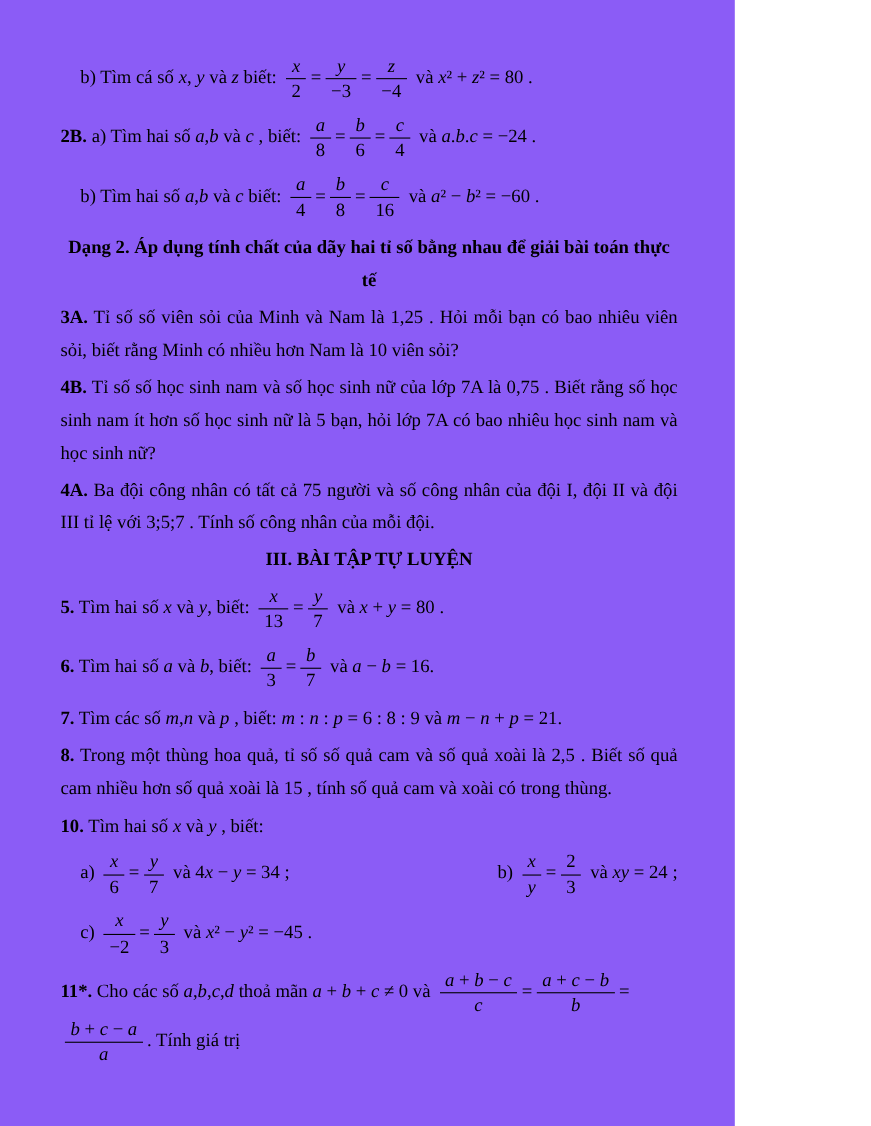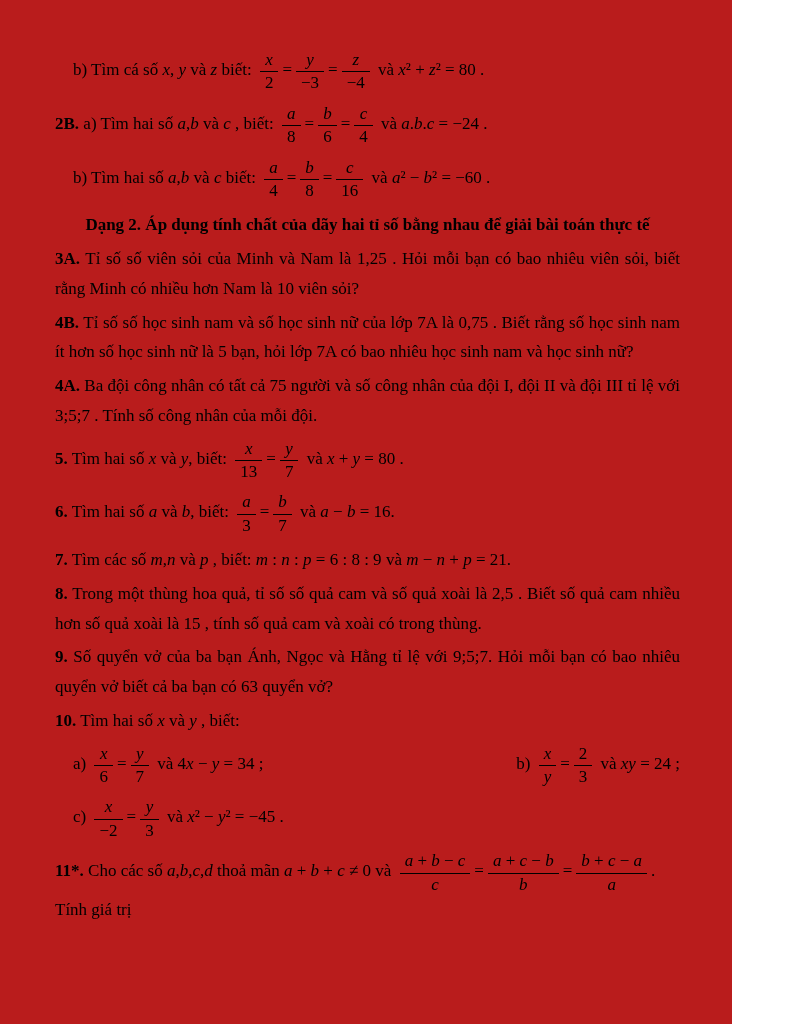--- a/index.html
+++ b/index.html
@@ -1,21 +1,21 @@
 <!DOCTYPE html>
 <html><head>
 <meta charset="utf-8">
 <style>
   html,body{margin:0;padding:0;}
   body{
     width:792px;height:1024px;background:#ffffff;color:#000;
     font-family:"Liberation Serif","DejaVu Serif",serif;
     font-size:17px;
   }
-  .page{box-sizing:border-box;width:732px;height:1024px;padding:42px 52px 10px 55px;overflow:hidden;background:#b91c1c;}
+  .page{box-sizing:border-box;width:668px;height:1024px;padding:42px 52px 10px 55px;overflow:hidden;background:#8b5cf6;}
   .line{margin:0 0 4px 0;line-height:1.75;text-align:justify;}
   .line.heading{font-weight:700;text-align:center;margin:2px 0 4px;}
   .line.frac-line{margin:7px 0 9px;text-align:left;}
   .indent1{padding-left:18px;}
   .cols{display:flex;justify-content:space-between;align-items:center;}
   .cols .col{white-space:nowrap;}
   .seg-b{font-weight:700;}
   .seg-rm,.seg-m{font-weight:400;}
   i{font-style:italic;}
   .frac{display:inline-block;vertical-align:middle;text-align:center;margin:0 4px;line-height:1.2;}
@@ -27,25 +27,25 @@
 
 <div class="page">
   <div>
       <p class="line indent1 frac-line"><span class="seg-rm">b) Tìm cá số </span><span class="seg-m"><i>x</i>, <i>y</i></span><span class="seg-rm"> và </span><span class="seg-m"><i>z</i></span><span class="seg-rm"> biết: </span><span class="frac"><span class="num"><i>x</i></span><span class="den">2</span></span><span class="seg-m">=</span><span class="frac"><span class="num"><i>y</i></span><span class="den">−3</span></span><span class="seg-m">=</span><span class="frac"><span class="num"><i>z</i></span><span class="den">−4</span></span><span class="seg-rm"> và </span><span class="seg-m"><i>x</i>² + <i>z</i>² = 80</span><span class="seg-rm"> .</span></p>
       <p class="line frac-line"><span class="seg-b">2B.</span><span class="seg-rm"> a) Tìm hai số </span><span class="seg-m"><i>a</i>,<i>b</i></span><span class="seg-rm"> và </span><span class="seg-m"><i>c</i></span><span class="seg-rm"> , biết: </span><span class="frac"><span class="num"><i>a</i></span><span class="den">8</span></span><span class="seg-m">=</span><span class="frac"><span class="num"><i>b</i></span><span class="den">6</span></span><span class="seg-m">=</span><span class="frac"><span class="num"><i>c</i></span><span class="den">4</span></span><span class="seg-rm"> và </span><span class="seg-m"><i>a</i>.<i>b</i>.<i>c</i> = −24</span><span class="seg-rm"> .</span></p>
       <p class="line indent1 frac-line"><span class="seg-rm">b) Tìm hai số </span><span class="seg-m"><i>a</i>,<i>b</i></span><span class="seg-rm"> và </span><span class="seg-m"><i>c</i></span><span class="seg-rm"> biết: </span><span class="frac"><span class="num"><i>a</i></span><span class="den">4</span></span><span class="seg-m">=</span><span class="frac"><span class="num"><i>b</i></span><span class="den">8</span></span><span class="seg-m">=</span><span class="frac"><span class="num"><i>c</i></span><span class="den">16</span></span><span class="seg-rm"> và </span><span class="seg-m"><i>a</i>² − <i>b</i>² = −60</span><span class="seg-rm"> .</span></p>
       <p class="line heading">Dạng 2. Áp dụng tính chất của dãy hai tỉ số bằng nhau để giải bài toán thực tế</p>
       <p class="line"><span class="seg-b">3A.</span><span class="seg-rm"> Tỉ số số viên sỏi của Minh và Nam là 1,25 . Hỏi mỗi bạn có bao nhiêu viên sỏi, biết rằng Minh có nhiều hơn Nam là 10 viên sỏi?</span></p>
       <p class="line"><span class="seg-b">4B.</span><span class="seg-rm"> Tỉ số số học sinh nam và số học sinh nữ của lớp 7A là 0,75 . Biết rằng số học sinh nam ít hơn số học sinh nữ là 5 bạn, hỏi lớp 7A có bao nhiêu học sinh nam và học sinh nữ?</span></p>
       <p class="line"><span class="seg-b">4A.</span><span class="seg-rm"> Ba đội công nhân có tất cả 75 người và số công nhân của đội I, đội II và đội III tỉ lệ với 3;5;7 . Tính số công nhân của mỗi đội.</span></p>
+      <p class="line heading">III. BÀI TẬP TỰ LUYỆN</p>
       <p class="line frac-line"><span class="seg-b">5.</span><span class="seg-rm"> Tìm hai số </span><span class="seg-m"><i>x</i></span><span class="seg-rm"> và </span><span class="seg-m"><i>y</i></span><span class="seg-rm">, biết: </span><span class="frac"><span class="num"><i>x</i></span><span class="den">13</span></span><span class="seg-m">=</span><span class="frac"><span class="num"><i>y</i></span><span class="den">7</span></span><span class="seg-rm"> và </span><span class="seg-m"><i>x</i> + <i>y</i> = 80</span><span class="seg-rm"> .</span></p>
       <p class="line frac-line"><span class="seg-b">6.</span><span class="seg-rm"> Tìm hai số </span><span class="seg-m"><i>a</i></span><span class="seg-rm"> và </span><span class="seg-m"><i>b</i></span><span class="seg-rm">, biết: </span><span class="frac"><span class="num"><i>a</i></span><span class="den">3</span></span><span class="seg-m">=</span><span class="frac"><span class="num"><i>b</i></span><span class="den">7</span></span><span class="seg-rm"> và </span><span class="seg-m"><i>a</i> − <i>b</i> = 16</span><span class="seg-rm">.</span></p>
       <p class="line"><span class="seg-b">7.</span><span class="seg-rm"> Tìm các số </span><span class="seg-m"><i>m</i>,<i>n</i></span><span class="seg-rm"> và </span><span class="seg-m"><i>p</i></span><span class="seg-rm"> , biết: </span><span class="seg-m"><i>m</i> : <i>n</i> : <i>p</i> = 6 : 8 : 9</span><span class="seg-rm"> và </span><span class="seg-m"><i>m</i> − <i>n</i> + <i>p</i> = 21</span><span class="seg-rm">.</span></p>
       <p class="line"><span class="seg-b">8.</span><span class="seg-rm"> Trong một thùng hoa quả, tỉ số số quả cam và số quả xoài là 2,5 . Biết số quả cam nhiều hơn số quả xoài là 15 , tính số quả cam và xoài có trong thùng.</span></p>
-      <p class="line"><span class="seg-b">9.</span><span class="seg-rm"> Số quyển vở của ba bạn Ánh, Ngọc và Hằng tỉ lệ với 9;5;7. Hỏi mỗi bạn có bao nhiêu quyển vở biết cả ba bạn có 63 quyển vở?</span></p>
       <p class="line"><span class="seg-b">10.</span><span class="seg-rm"> Tìm hai số </span><span class="seg-m"><i>x</i></span><span class="seg-rm"> và </span><span class="seg-m"><i>y</i></span><span class="seg-rm"> , biết:</span></p>
       <div class="line cols frac-line">
         <span class="col indent1"><span class="seg-rm">a) </span><span class="frac"><span class="num"><i>x</i></span><span class="den">6</span></span><span class="seg-m">=</span><span class="frac"><span class="num"><i>y</i></span><span class="den">7</span></span><span class="seg-rm"> và </span><span class="seg-m">4<i>x</i> − <i>y</i> = 34</span><span class="seg-rm"> ;</span></span>
         <span class="col"><span class="seg-rm">b) </span><span class="frac"><span class="num"><i>x</i></span><span class="den"><i>y</i></span></span><span class="seg-m">=</span><span class="frac"><span class="num">2</span><span class="den">3</span></span><span class="seg-rm"> và </span><span class="seg-m"><i>xy</i> = 24</span><span class="seg-rm"> ;</span></span>
       </div>
       <p class="line indent1 frac-line"><span class="seg-rm">c) </span><span class="frac"><span class="num"><i>x</i></span><span class="den">−2</span></span><span class="seg-m">=</span><span class="frac"><span class="num"><i>y</i></span><span class="den">3</span></span><span class="seg-rm"> và </span><span class="seg-m"><i>x</i>² − <i>y</i>² = −45</span><span class="seg-rm"> .</span></p>
       <p class="line frac-line"><span class="seg-b">11*.</span><span class="seg-rm"> Cho các số </span><span class="seg-m"><i>a</i>,<i>b</i>,<i>c</i>,<i>d</i></span><span class="seg-rm"> thoả mãn </span><span class="seg-m"><i>a</i> + <i>b</i> + <i>c</i> ≠ 0</span><span class="seg-rm"> và </span><span class="frac"><span class="num"><i>a</i> + <i>b</i> − <i>c</i></span><span class="den"><i>c</i></span></span><span class="seg-m">=</span><span class="frac"><span class="num"><i>a</i> + <i>c</i> − <i>b</i></span><span class="den"><i>b</i></span></span><span class="seg-m">=</span><span class="frac"><span class="num"><i>b</i> + <i>c</i> − <i>a</i></span><span class="den"><i>a</i></span></span><span class="seg-rm">. Tính giá trị</span></p>
     </div>
 </div>
 

